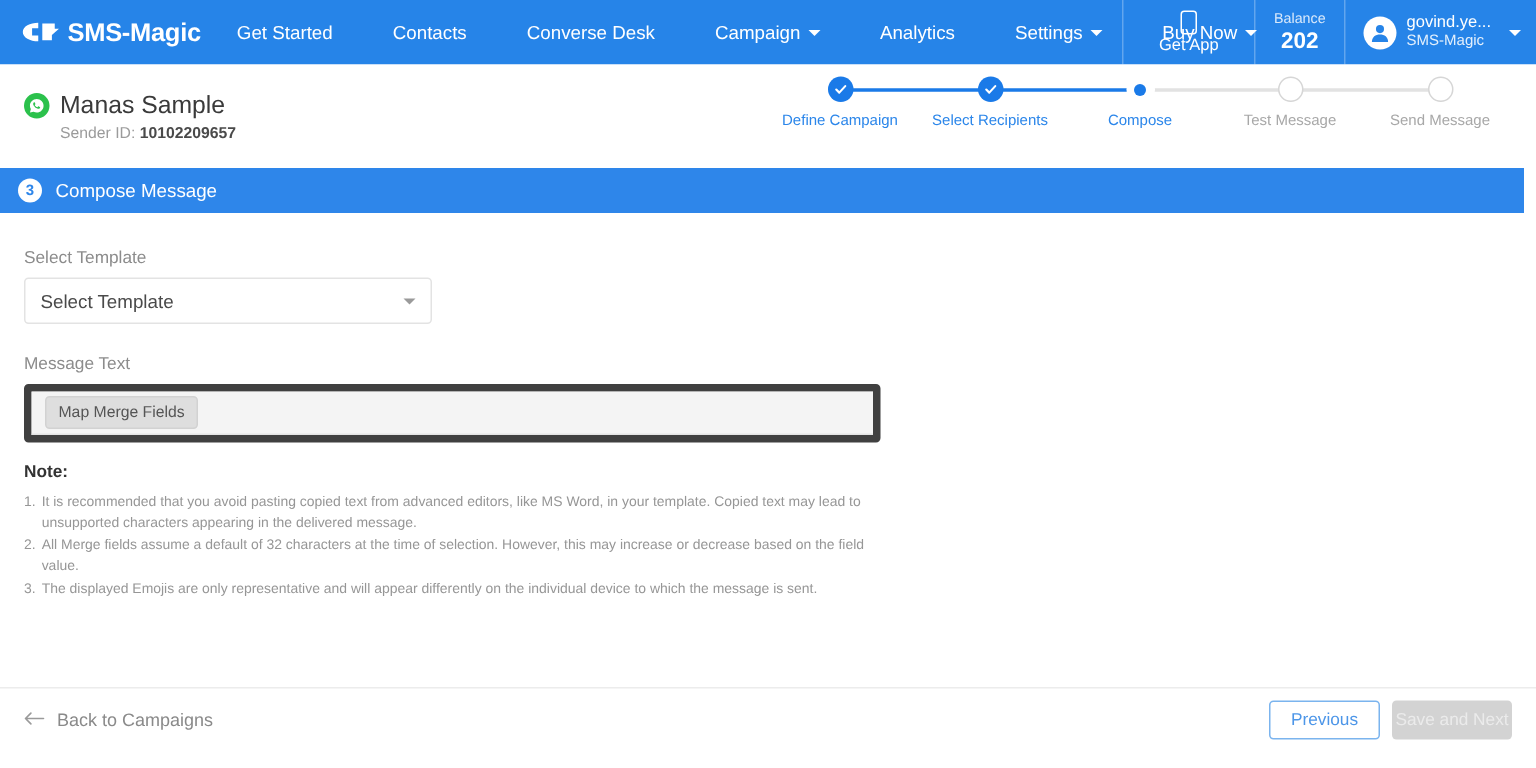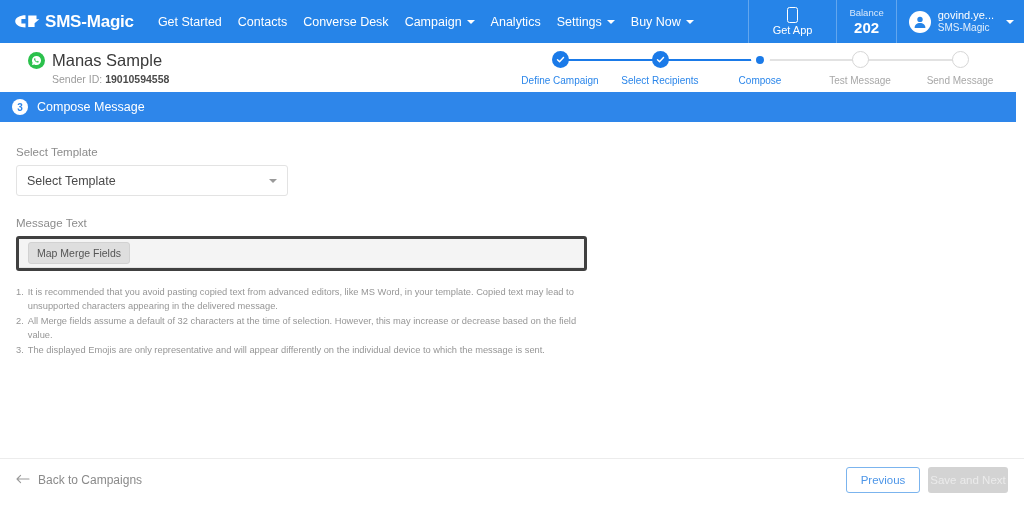--- a/index.html
+++ b/index.html
@@ -20,21 +20,21 @@
   }
   .brand {
     display: flex; align-items: center;
     padding-left: 14px; padding-right: 16px;
     height: 100%;
   }
   .logo-mark { display: flex; align-items: center; gap: 1px; margin-right: 5px; }
   .brand-name {
     color: #ffffff; font-size: 17px; font-weight: 700; letter-spacing: -0.2px;
   }
-  .nav-links { display: flex; align-items: center; height: 100%; }
+  .nav-links { display: flex; align-items: center; height: 100%; gap: 24px; }
   .nav-link {
     color: #ffffff; font-size: 12.5px; padding: 0 8px;
     height: 100%; display: flex; align-items: center; white-space: nowrap;
     cursor: pointer;
   }
   .caret-down {
     display: inline-block; width: 0; height: 0; margin-left: 5px;
     border-left: 4px solid transparent; border-right: 4px solid transparent;
     border-top: 4px solid #ffffff;
   }
@@ -68,23 +68,23 @@
   .avatar {
     width: 22px; height: 22px; border-radius: 50%; background: #fff;
     display: flex; align-items: center; justify-content: center;
   }
   .acct-text { color: #fff; line-height: 1.15; }
   .acct-text .a1 { font-size: 11px; }
   .acct-text .a2 { font-size: 10px; color: #e2effc; }
 
   
   .camp-header {
-    height: 49px; background: #fff;
+    height: 69px; background: #fff;
     display: flex; align-items: center; position: relative;
-    padding-left: 28px;
+    padding-left: 16px;
   }
   .camp-title-block { display: flex; flex-direction: column; }
   .camp-title-row { display: flex; align-items: center; gap: 7px; }
   .wa-badge {
     width: 17px; height: 17px; border-radius: 50%; background: #2bc14c;
     display: flex; align-items: center; justify-content: center;
   }
   .camp-title { font-size: 16.5px; color: #3a3a3a; font-weight: 400; }
   .sender-id { font-size: 10.5px; color: #9b9b9b; margin-left: 24px; margin-top: 3px; }
   .sender-id b { color: #4a4a4a; font-weight: 700; }
@@ -138,21 +138,21 @@
   }
   .select-value { font-size: 12.5px; color: #4a4a4a; }
   .sel-caret {
     width: 0; height: 0;
     border-left: 4px solid transparent; border-right: 4px solid transparent;
     border-top: 4px solid #9a9a9a;
   }
 
   .msg-section { margin-top: 21px; }
   .msg-box {
-    width: 571px; border: 3px solid #404040; border-radius: 3px; overflow: hidden;
+    width: 571px; border: 5px solid #404040; border-radius: 3px; overflow: hidden;
     background: #eeeeee;
   }
   .msg-toolbar {
     height: 29px; background: #f4f4f4; border-bottom: 1px solid #e4e4e4;
     display: flex; align-items: center; padding-left: 9px;
   }
   .merge-btn {
     background: #dedede; border: 1px solid #d2d2d2; border-radius: 3px;
     font-size: 10.5px; color: #555; padding: 4px 8px; cursor: pointer;
     font-family: "Liberation Sans", sans-serif;
@@ -275,21 +275,21 @@
         <span class="wa-badge">
           <svg width="11" height="11" viewBox="0 0 16 16">
             <path d="M8 1.4 C4.3 1.4 1.4 4.3 1.4 7.9 C1.4 9.1 1.7 10.2 2.3 11.2 L1.4 14.6 L4.9 13.7 C5.8 14.2 6.9 14.5 8 14.5 C11.7 14.5 14.6 11.6 14.6 7.9 C14.6 4.3 11.7 1.4 8 1.4 Z" fill="#ffffff"></path>
             <path d="M5.6 4.6 C5.4 4.6 5.2 4.7 5.1 4.9 C4.9 5.1 4.5 5.5 4.5 6.3 C4.5 7.1 5.1 7.9 5.2 8 C5.3 8.1 6.3 9.8 8 10.5 C9.4 11.1 9.7 11 10 10.9 C10.4 10.9 11 10.5 11.2 10.1 C11.3 9.7 11.3 9.4 11.2 9.3 C11.2 9.2 11 9.2 10.8 9.1 C10.6 9 9.9 8.7 9.7 8.6 C9.5 8.5 9.4 8.5 9.3 8.7 C9.1 8.9 8.9 9.2 8.8 9.3 C8.7 9.5 8.6 9.5 8.4 9.4 C8.2 9.3 7.6 9.1 7 8.5 C6.5 8.1 6.2 7.5 6.1 7.4 C6 7.2 6.1 7.1 6.2 7 C6.3 6.9 6.4 6.8 6.5 6.7 C6.6 6.6 6.6 6.5 6.7 6.3 C6.7 6.2 6.7 6.1 6.6 6 C6.6 5.9 6.3 5.2 6.1 4.9 C6 4.6 5.8 4.6 5.7 4.6 Z" fill="#2bc14c"></path>
           </svg>
         </span>
         <span class="camp-title">Manas Sample</span>
       </div>
       <div class="sender-id">
         <span>Sender ID:</span>
-        <b>19010594558</b>
+        <b>10102209657</b>
       </div>
     </div>
 
     <div class="stepper">
       <div class="step done">
         <div class="bar right blue"></div>
         <div class="circle">
           <svg width="9" height="9" viewBox="0 0 12 12">
             <path d="M2 6.3 L4.7 9 L10 3.2" stroke="#ffffff" stroke-width="1.9" fill="none" stroke-linecap="round" stroke-linejoin="round"></path>
           </svg>
@@ -350,20 +350,21 @@
     <div class="msg-section">
       <div class="field-label">Message Text</div>
       <div class="msg-box">
         <div class="msg-toolbar">
           <button class="merge-btn">Map Merge Fields</button>
         </div>
       </div>
     </div>
 
     <div class="note">
+      <div class="note-title">Note:</div>
       <ul class="note-list">
         <li>
           <span class="n">1.</span>
           <span>It is recommended that you avoid pasting copied text from advanced editors, like MS Word, in your template. Copied text may lead to unsupported characters appearing in the delivered message.</span>
         </li>
         <li>
           <span class="n">2.</span>
           <span>All Merge fields assume a default of 32 characters at the time of selection. However, this may increase or decrease based on the field value.</span>
         </li>
         <li>

